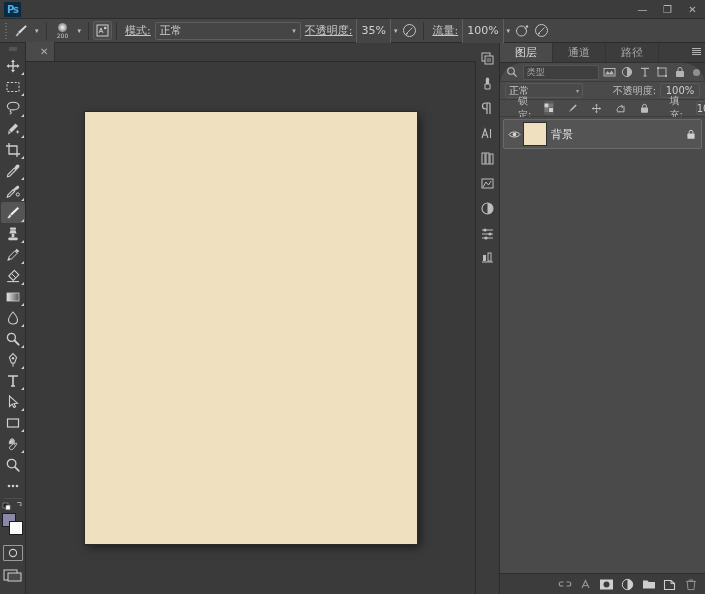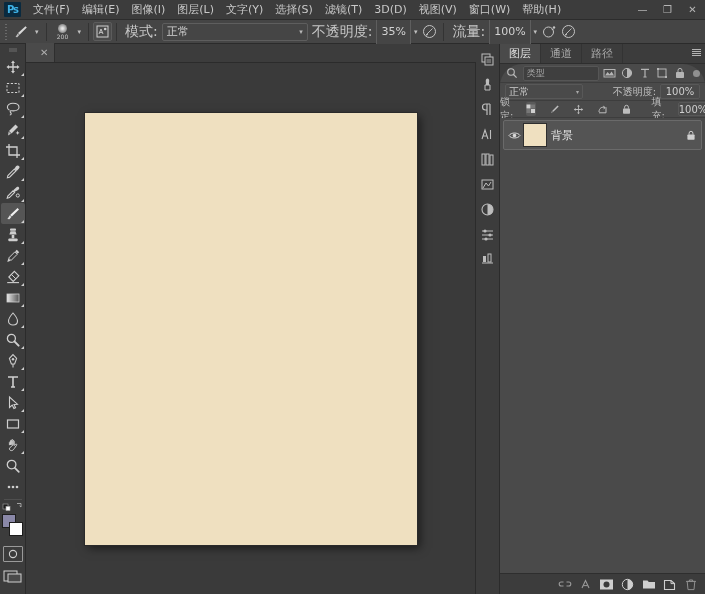--- a/index.html
+++ b/index.html
@@ -55,21 +55,21 @@
   }
   .brush-dot {
     width: 9px; height: 9px; border-radius: 50%;
     background: radial-gradient(circle, #e8e8e8 10%, #8a8a8a 70%, #777 100%);
   }
   .brush-num { font-size: 6px; color: #c8c8c8; line-height: 7px; }
   .opt-btn-sq {
     width: 19px; height: 19px; border: 1px solid #5c5c5c; background: #4b4b4b;
     display: flex; align-items: center; justify-content: center; border-radius: 2px;
   }
-  .opt-label { font-size: 14px; color: #c6c6c6; padding: 0 4px; white-space: nowrap; }
+  .opt-label { font-size: 11px; color: #c6c6c6; padding: 0 4px; white-space: nowrap; text-decoration: underline; }
   .opt-select {
     height: 18px; background: #454545; border: 1px solid #5e5e5e; border-radius: 2px;
     display: flex; align-items: center; padding: 0 4px; color: #d2d2d2; font-size: 11px;
     min-width: 120px; justify-content: space-between;
   }
   .opt-numbox {
     height: 30px; background: #454545; border: 1px solid #5e5e5e; border-radius: 2px;
     display: flex; align-items: center; padding: 2px 4px; color: #d2d2d2; font-size: 11px;
     min-width: 34px; justify-content: center;
   }
@@ -153,21 +153,21 @@
     width: 22px; height: 25px; display: flex; align-items: center; justify-content: center;
   }
 
   
   .panels { width: 205px; background: #3c3c3c; display: flex; flex-direction: column; flex: 0 0 205px; }
   .panel-tabs {
     height: 20px; background: #3c3c3c; display: flex; align-items: stretch;
     position: relative; border-bottom: 1px solid #2e2e2e;
   }
   .ptab {
-    padding: 0 9px; display: flex; align-items: center; font-size: 11px; color: #a8a8a8;
+    padding: 0 15px; display: flex; align-items: center; font-size: 11px; color: #a8a8a8;
     border-right: 1px solid #333;
   }
   .ptab.active { background: #4a4a4a; color: #e0e0e0; }
   .panel-menu { position: absolute; right: 4px; top: 5px; display: flex; flex-direction: column; gap: 1px; }
   .panel-menu i { display: block; width: 9px; height: 1px; background: #b4b4b4; }
   .panel-body { background: #4a4a4a; flex: 1 1 auto; display: flex; flex-direction: column; min-height: 0; border-radius: 22px; }
   .filterrow {
     height: 19px; display: flex; align-items: center; padding: 0 5px; gap: 3px;
     border-bottom: 1px solid #3d3d3d;
   }
@@ -188,21 +188,21 @@
     flex: 0 0 78px; height: 15px; background: #4a4a4a; border: 1px solid #585858; border-radius: 2px;
     display: flex; align-items: center; padding: 0 3px; font-size: 10px; color: #cfcfcf;
     justify-content: space-between;
   }
   .op-label { font-size: 10px; color: #c0c0c0; margin-left: auto; }
   .op-box {
     width: 40px; height: 15px; background: #4a4a4a; border: 1px solid #585858; border-radius: 2px;
     display: flex; align-items: center; justify-content: center; font-size: 10px; color: #cfcfcf;
   }
   .lockrow {
-    height: 17px; display: flex; align-items: center; padding: 0 0; gap: 13px;
+    height: 17px; display: flex; align-items: center; padding: 0 18px; gap: 13px;
     border-bottom: 1px solid #3d3d3d;
   }
   .lock-label { font-size: 10px; color: #bdbdbd; }
   .lock-btn {
     width: 14px; height: 14px; display: flex; align-items: center; justify-content: center;
   }
   .lock-btn.on { background: #5a5a5a; border-radius: 2px; }
   .layerlist { flex: 1 1 auto; overflow: hidden; background: #4a4a4a; padding-top: 2px; }
   .layerrow {
     height: 30px; display: flex; align-items: center; background: #545454;
@@ -221,33 +221,20 @@
   .foot-btn { width: 17px; height: 17px; display: flex; align-items: center; justify-content: center; }
   svg { display: block; }
 </style>
 </head>
 <body>
 
 <div id="app">
 
   <div class="menubar">
     <div class="ps-logo">Ps</div>
-    <div id="menu-items" style="display:flex;align-items:center;">
-        <div class="menu-item">文件(F)</div>
-        <div class="menu-item">编辑(E)</div>
-        <div class="menu-item">图像(I)</div>
-        <div class="menu-item">图层(L)</div>
-        <div class="menu-item">文字(Y)</div>
-        <div class="menu-item">选择(S)</div>
-        <div class="menu-item">滤镜(T)</div>
-        <div class="menu-item">3D(D)</div>
-        <div class="menu-item">视图(V)</div>
-        <div class="menu-item">窗口(W)</div>
-        <div class="menu-item">帮助(H)</div>
-      </div>
     <div class="win-btns">
       <div class="win-btn">—</div>
       <div class="win-btn">❐</div>
       <div class="win-btn close">✕</div>
     </div>
   </div>
 
   <div class="optionsbar">
     <div class="opt-grip"></div>
 

